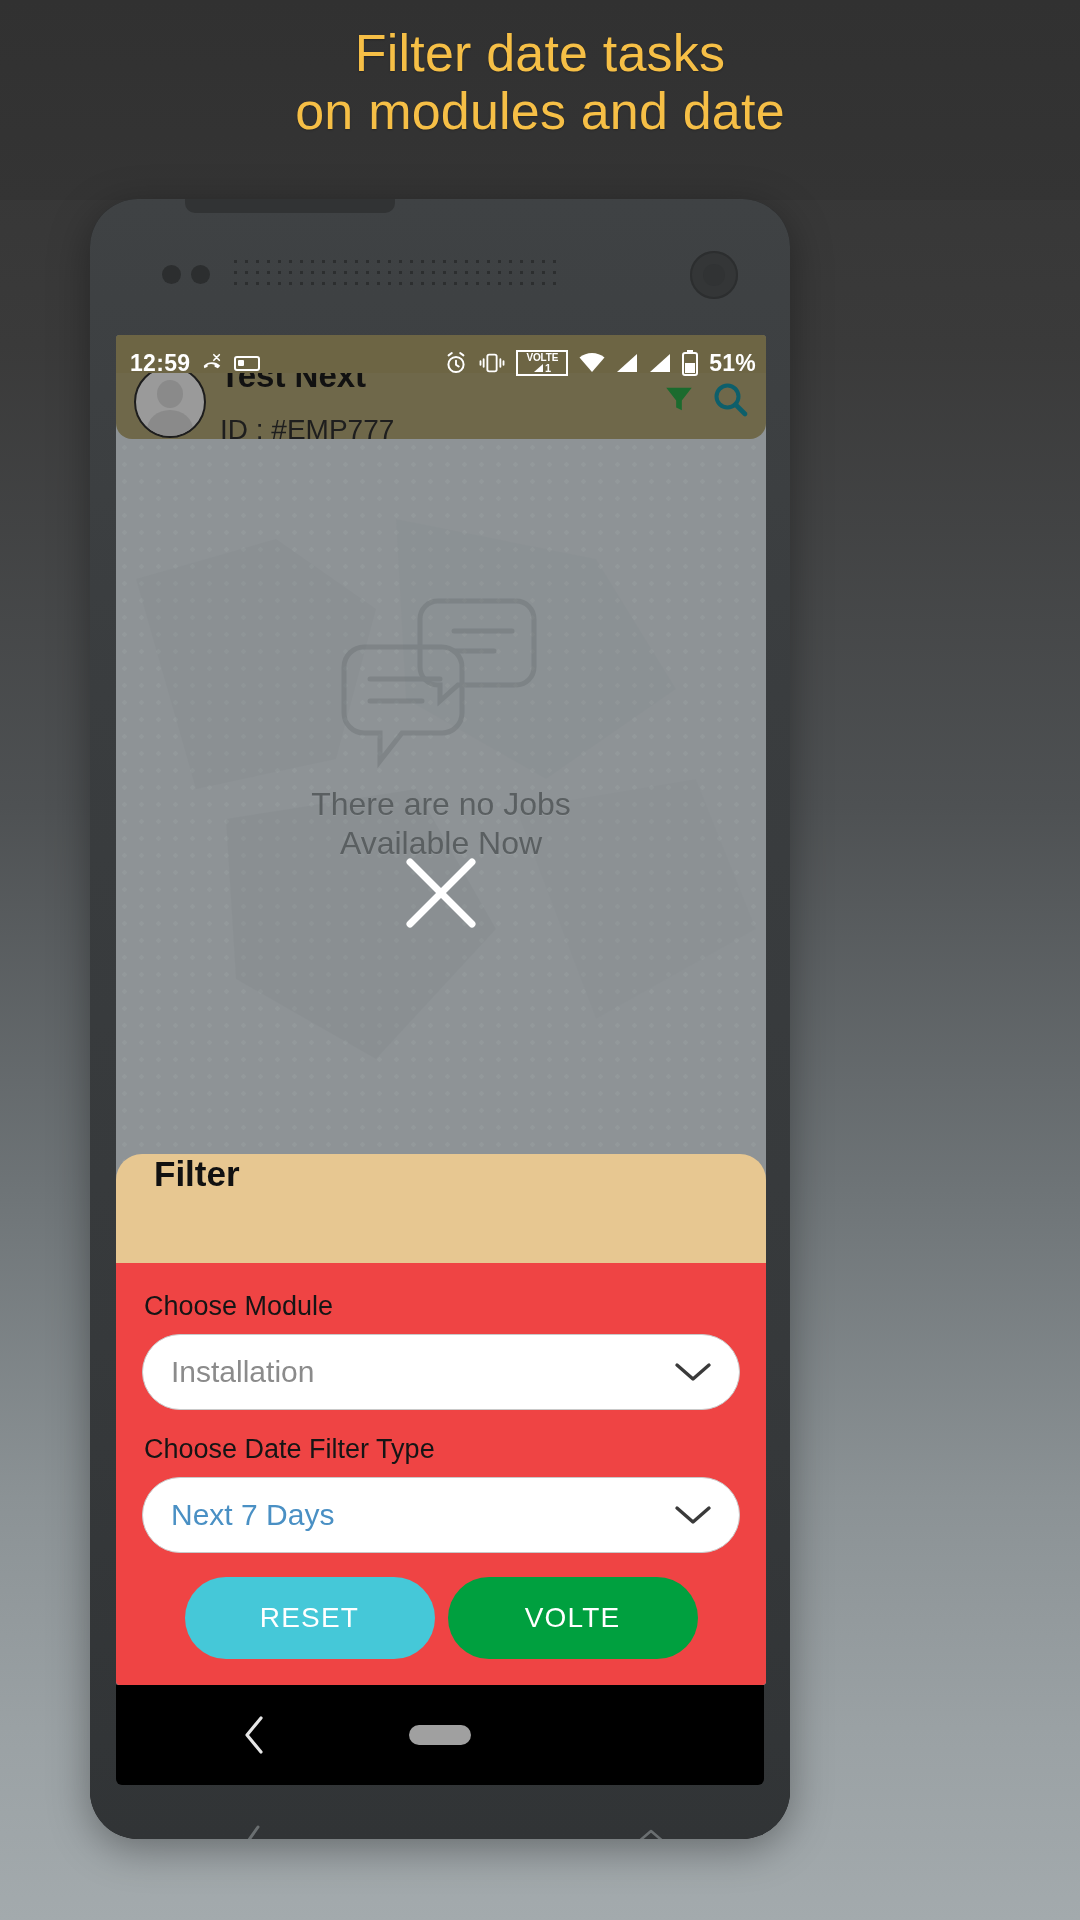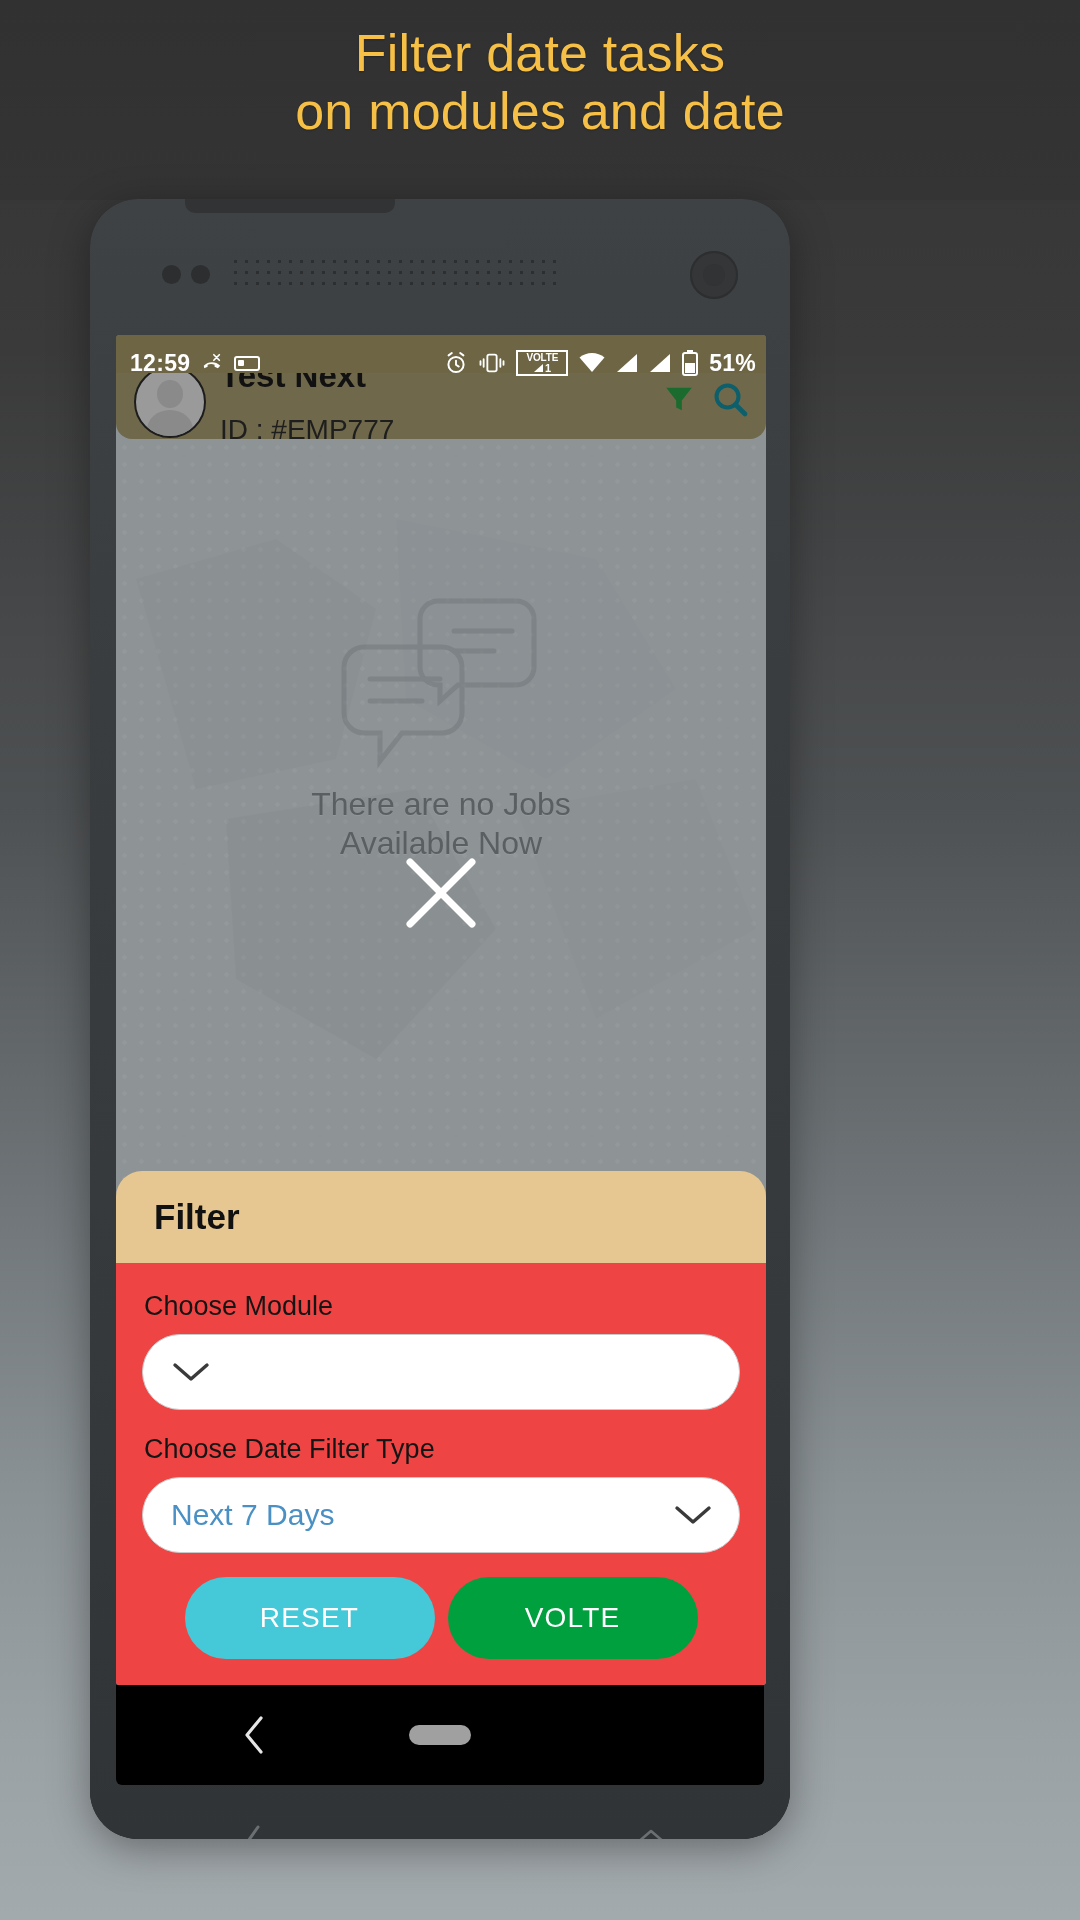--- a/index.html
+++ b/index.html
@@ -182,22 +182,22 @@
   }
 
   
   #filter-sheet{
     position:absolute; left:0; right:0; bottom:0;
     z-index:8;
   }
   #sheet-head{
     background:#e7c791;
     border-radius:26px 26px 0 0;
-    height:92px;
-    display:flex; align-items:center;
+    height:109px;
+    display:flex; align-items:flex-start;
     padding:0 0 0 38px;
   }
   #sheet-title{ font-size:35px; font-weight:700; color:#111; }
   #sheet-body{
     background:#ef4444;
     padding:28px 26px 26px 26px;
   }
   .field-label{
     font-size:27px; color:#151515; margin:0 0 12px 2px;
   }
@@ -389,20 +389,21 @@
     </div>
 
     <div id="filter-sheet">
       <div id="sheet-head">
         <span id="sheet-title">Filter</span>
       </div>
       <div id="sheet-body">
 
         <div class="field-label">Choose Module</div>
         <div class="select-box">
+          <span class="select-value placeholder">Installation</span>
           <svg class="chevron" viewBox="0 0 40 26">
             <path d="M4 6 L20 20 L36 6" fill="none" stroke="#3a3a3a" stroke-width="3.4" stroke-linecap="round" stroke-linejoin="round"></path>
           </svg>
         </div>
 
         <div class="field-label">Choose Date Filter Type</div>
         <div class="select-box">
           <span class="select-value chosen">Next 7 Days</span>
           <svg class="chevron" viewBox="0 0 40 26">
             <path d="M4 6 L20 20 L36 6" fill="none" stroke="#3a3a3a" stroke-width="3.4" stroke-linecap="round" stroke-linejoin="round"></path>

